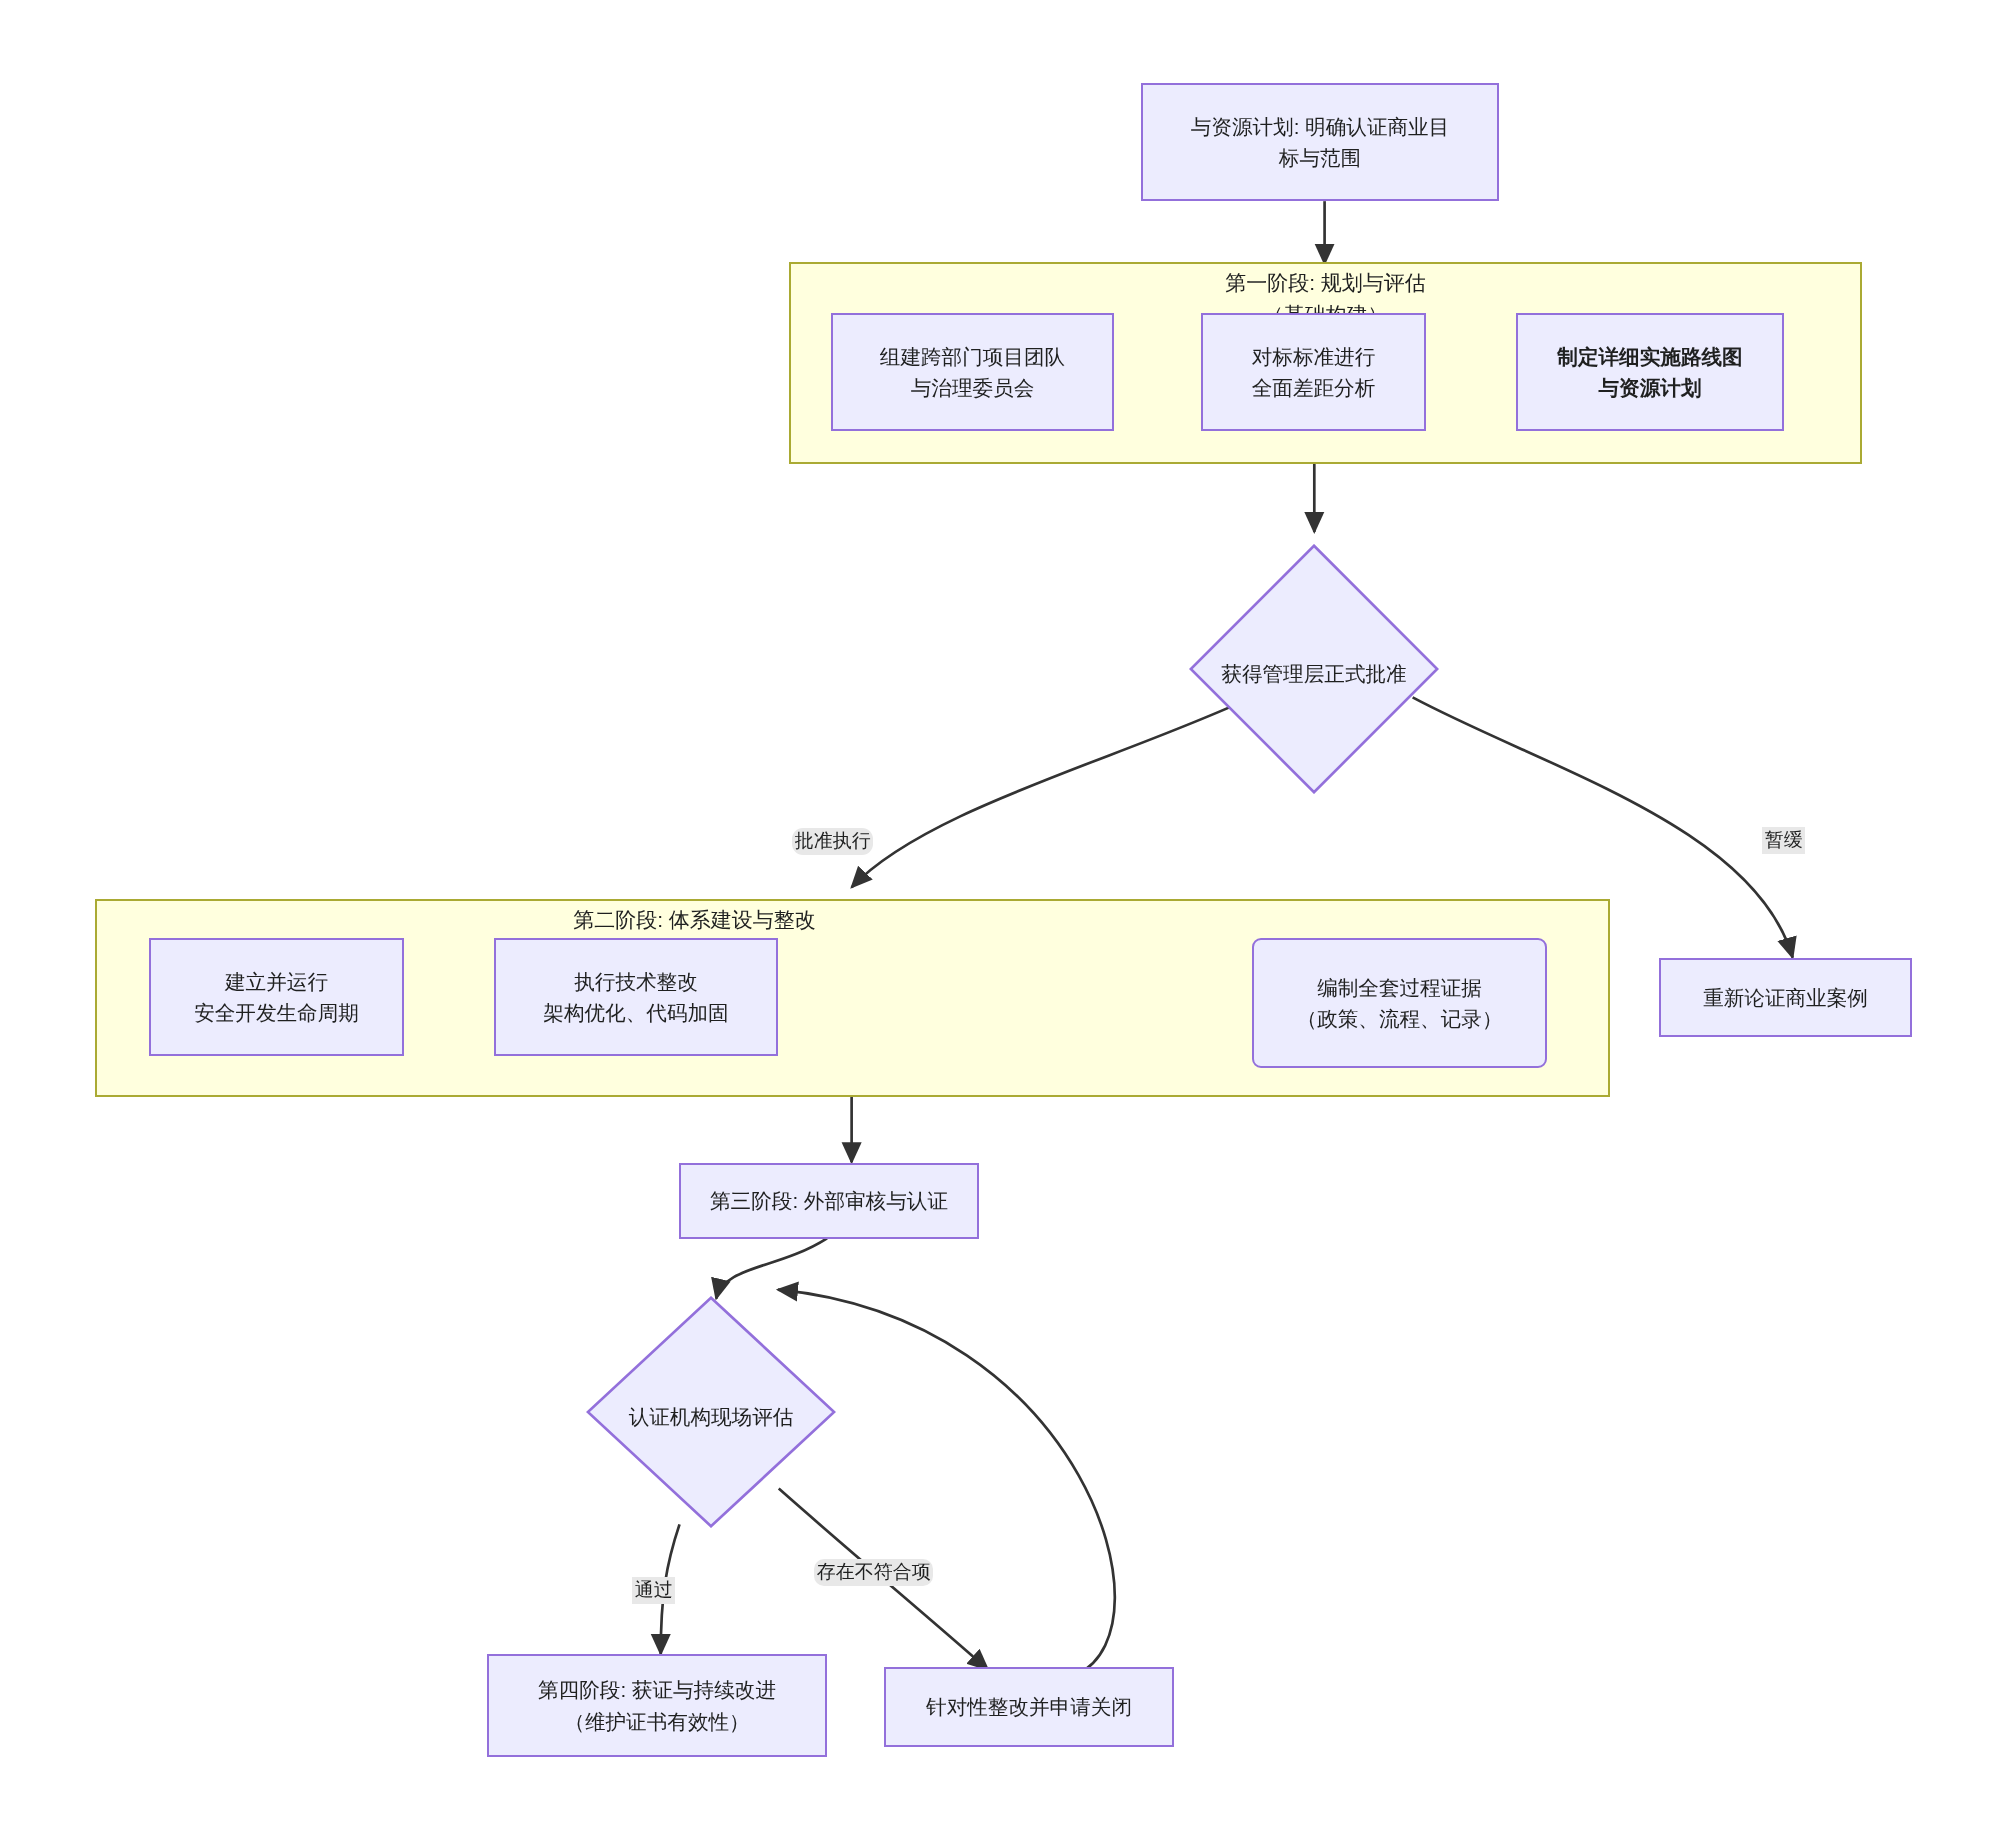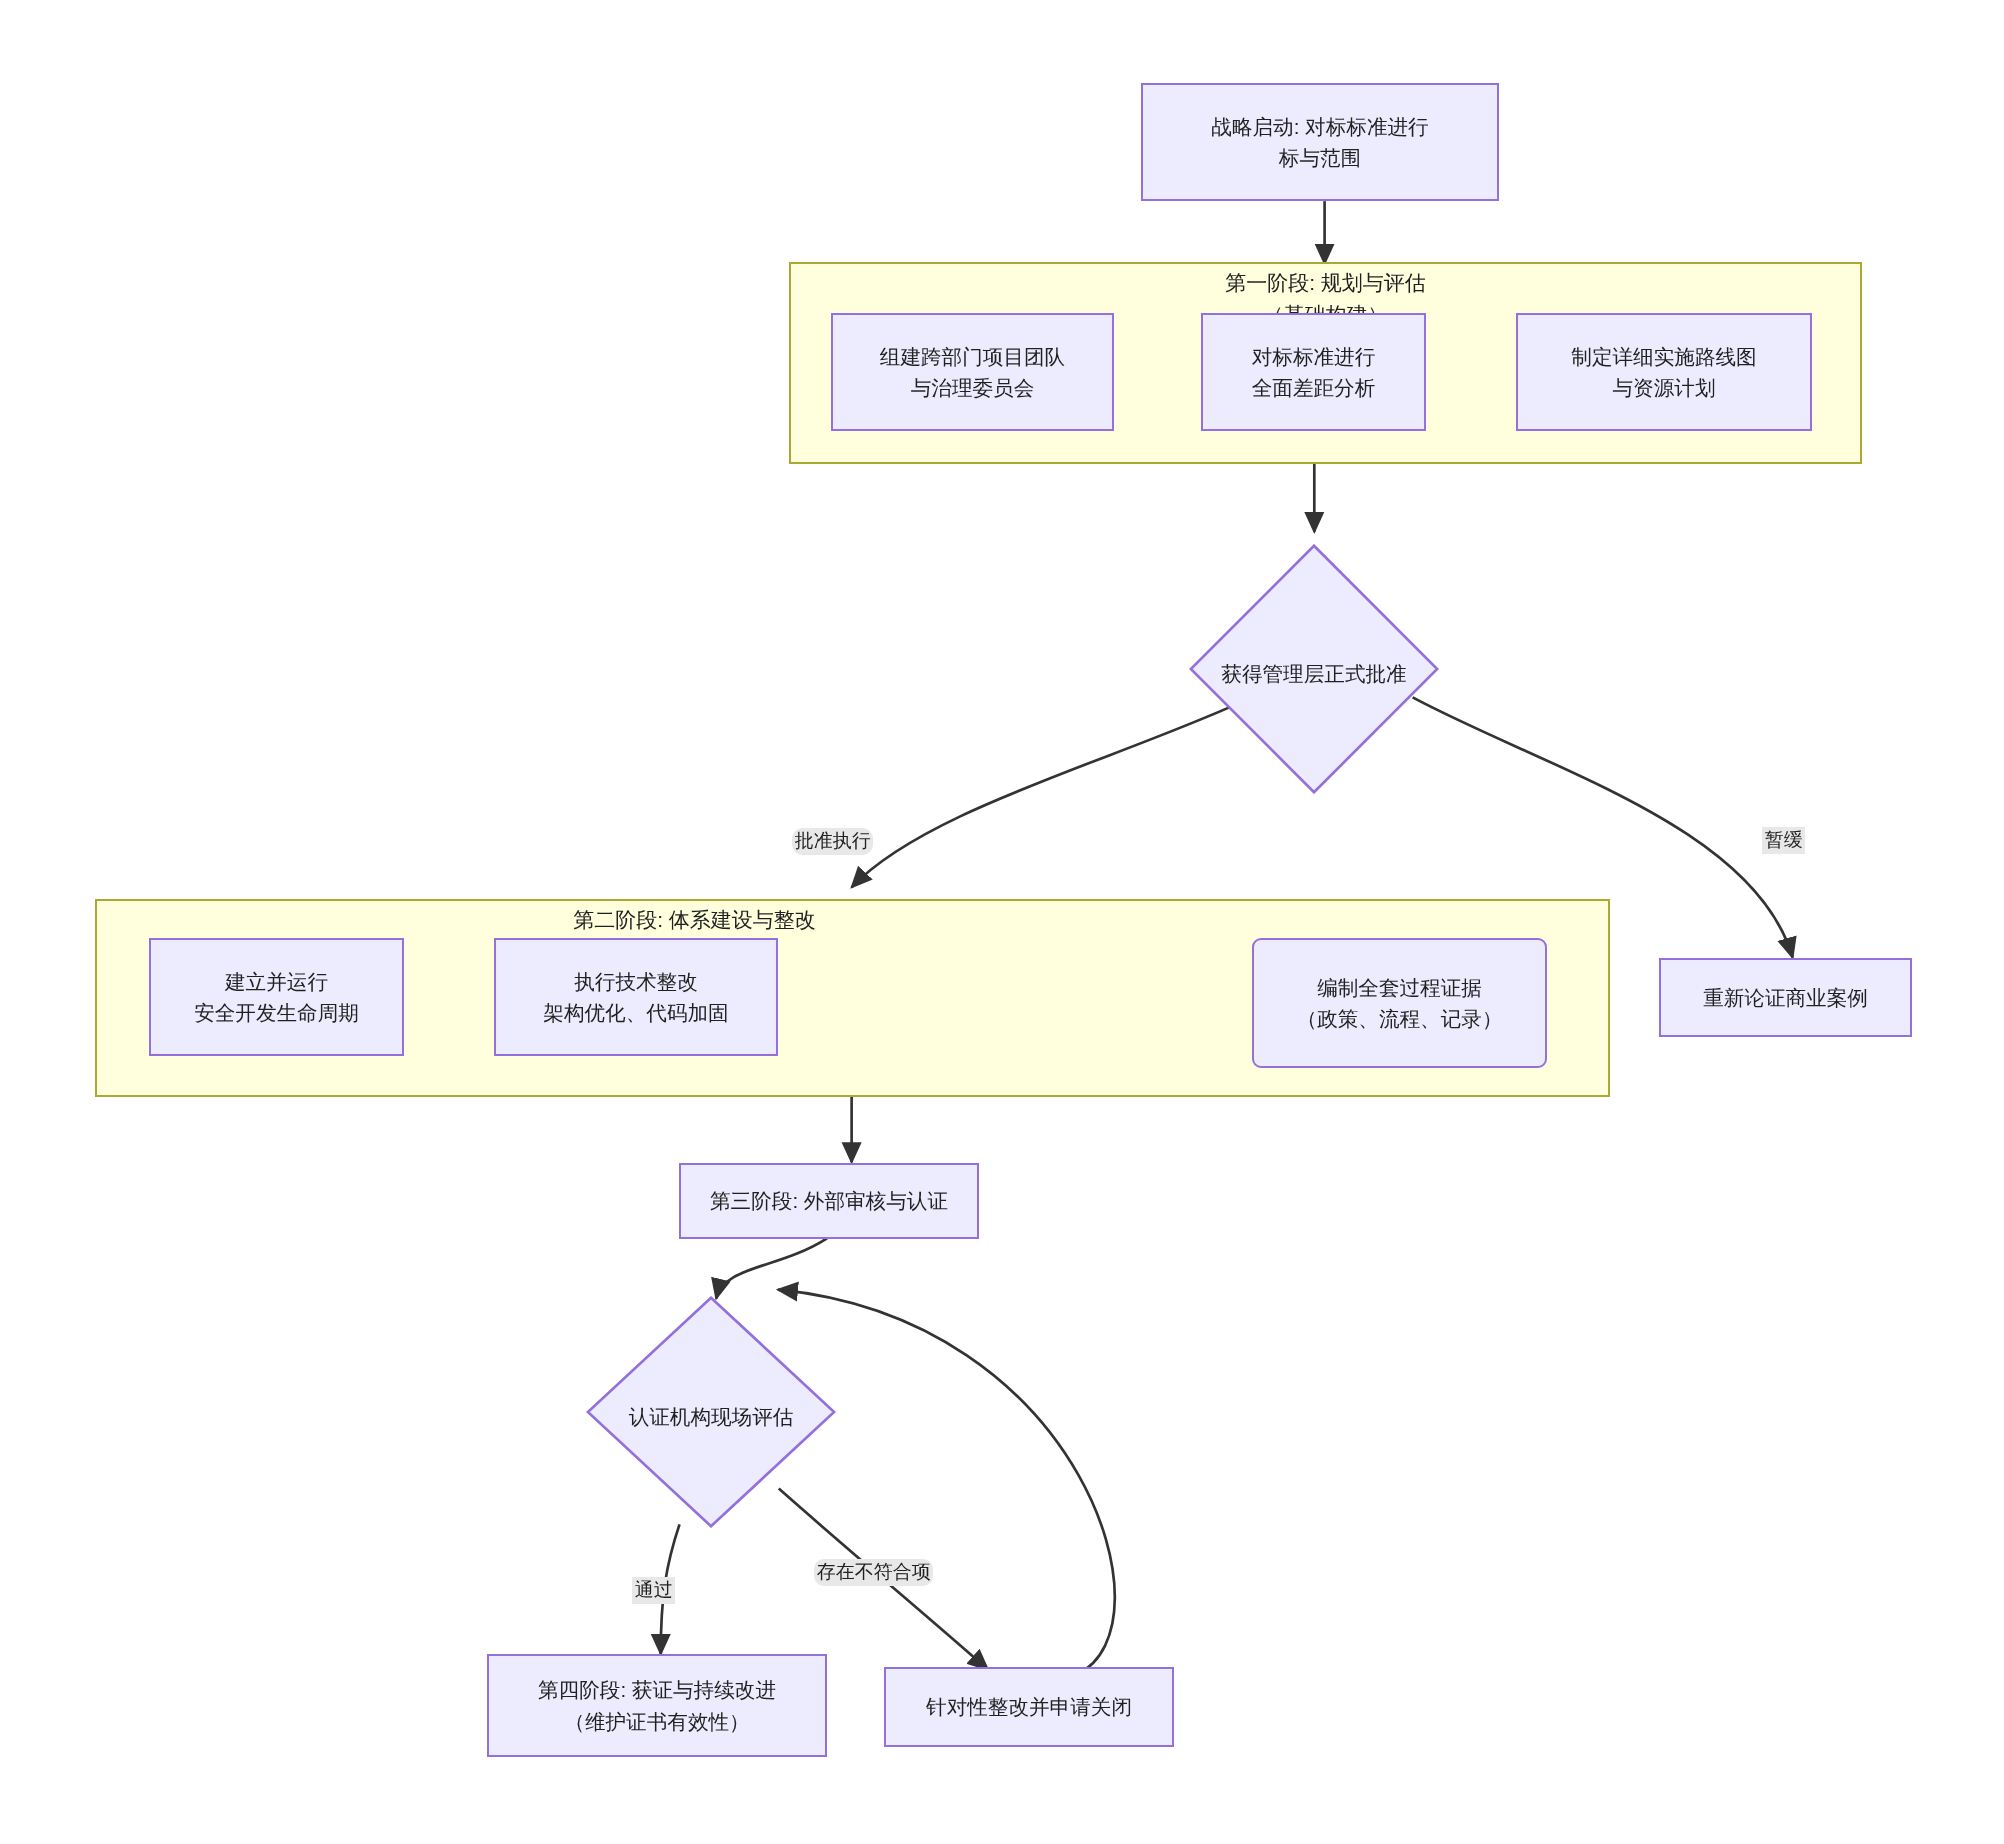--- a/index.html
+++ b/index.html
@@ -131,30 +131,30 @@
   <div class="subgraph" style="left:789px; top:262px; width:1073px; height:202px;">
   </div>
   <div class="subgraph-title" style="left:789px; top:267px; width:1073px;">第一阶段: 规划与评估
 （基础构建）</div>
 
   <div class="subgraph" style="left:95px; top:899px; width:1515px; height:198px;">
   </div>
   <div class="subgraph-title" style="left:95px; top:904px; width:1199px;">第二阶段: 体系建设与整改
 （核心攻坚）</div>
 
-  <div class="node" style="left:1141px; top:83px; width:358px; height:118px;">战略启动: 对标标准进行
+  <div class="node" style="left:1141px; top:83px; width:358px; height:118px;">与资源计划: 明确认证商业目
 标与范围</div>
 
   <div class="node" style="left:831px; top:313px; width:283px; height:118px;">组建跨部门项目团队
 与治理委员会</div>
 
   <div class="node" style="left:1201px; top:313px; width:225px; height:118px;">对标标准进行
 全面差距分析</div>
 
-  <div class="node" style="left:1516px; top:313px; width:296px; height:118px;">制定详细实施路线图
+  <div class="node" style="left:1516px; top:313px; width:268px; height:118px;font-weight:bold;">制定详细实施路线图
 与资源计划</div>
 
   <div class="diamond-wrap" style="left:1189px; top:544px; width:250px; height:250px;">
     <svg class="diamond-shape" viewBox="0 0 560 560" xmlns="http://www.w3.org/2000/svg">
       <polygon points="280,4 556,280 280,556 4,280" fill="#ececfe" stroke="#9370db" stroke-width="6"></polygon>
     </svg>
     <div class="diamond-label" style="top:115px;">获得管理层正式批准</div>
   </div>
 
   <div class="node" style="left:149px; top:938px; width:255px; height:118px;">建立并运行

